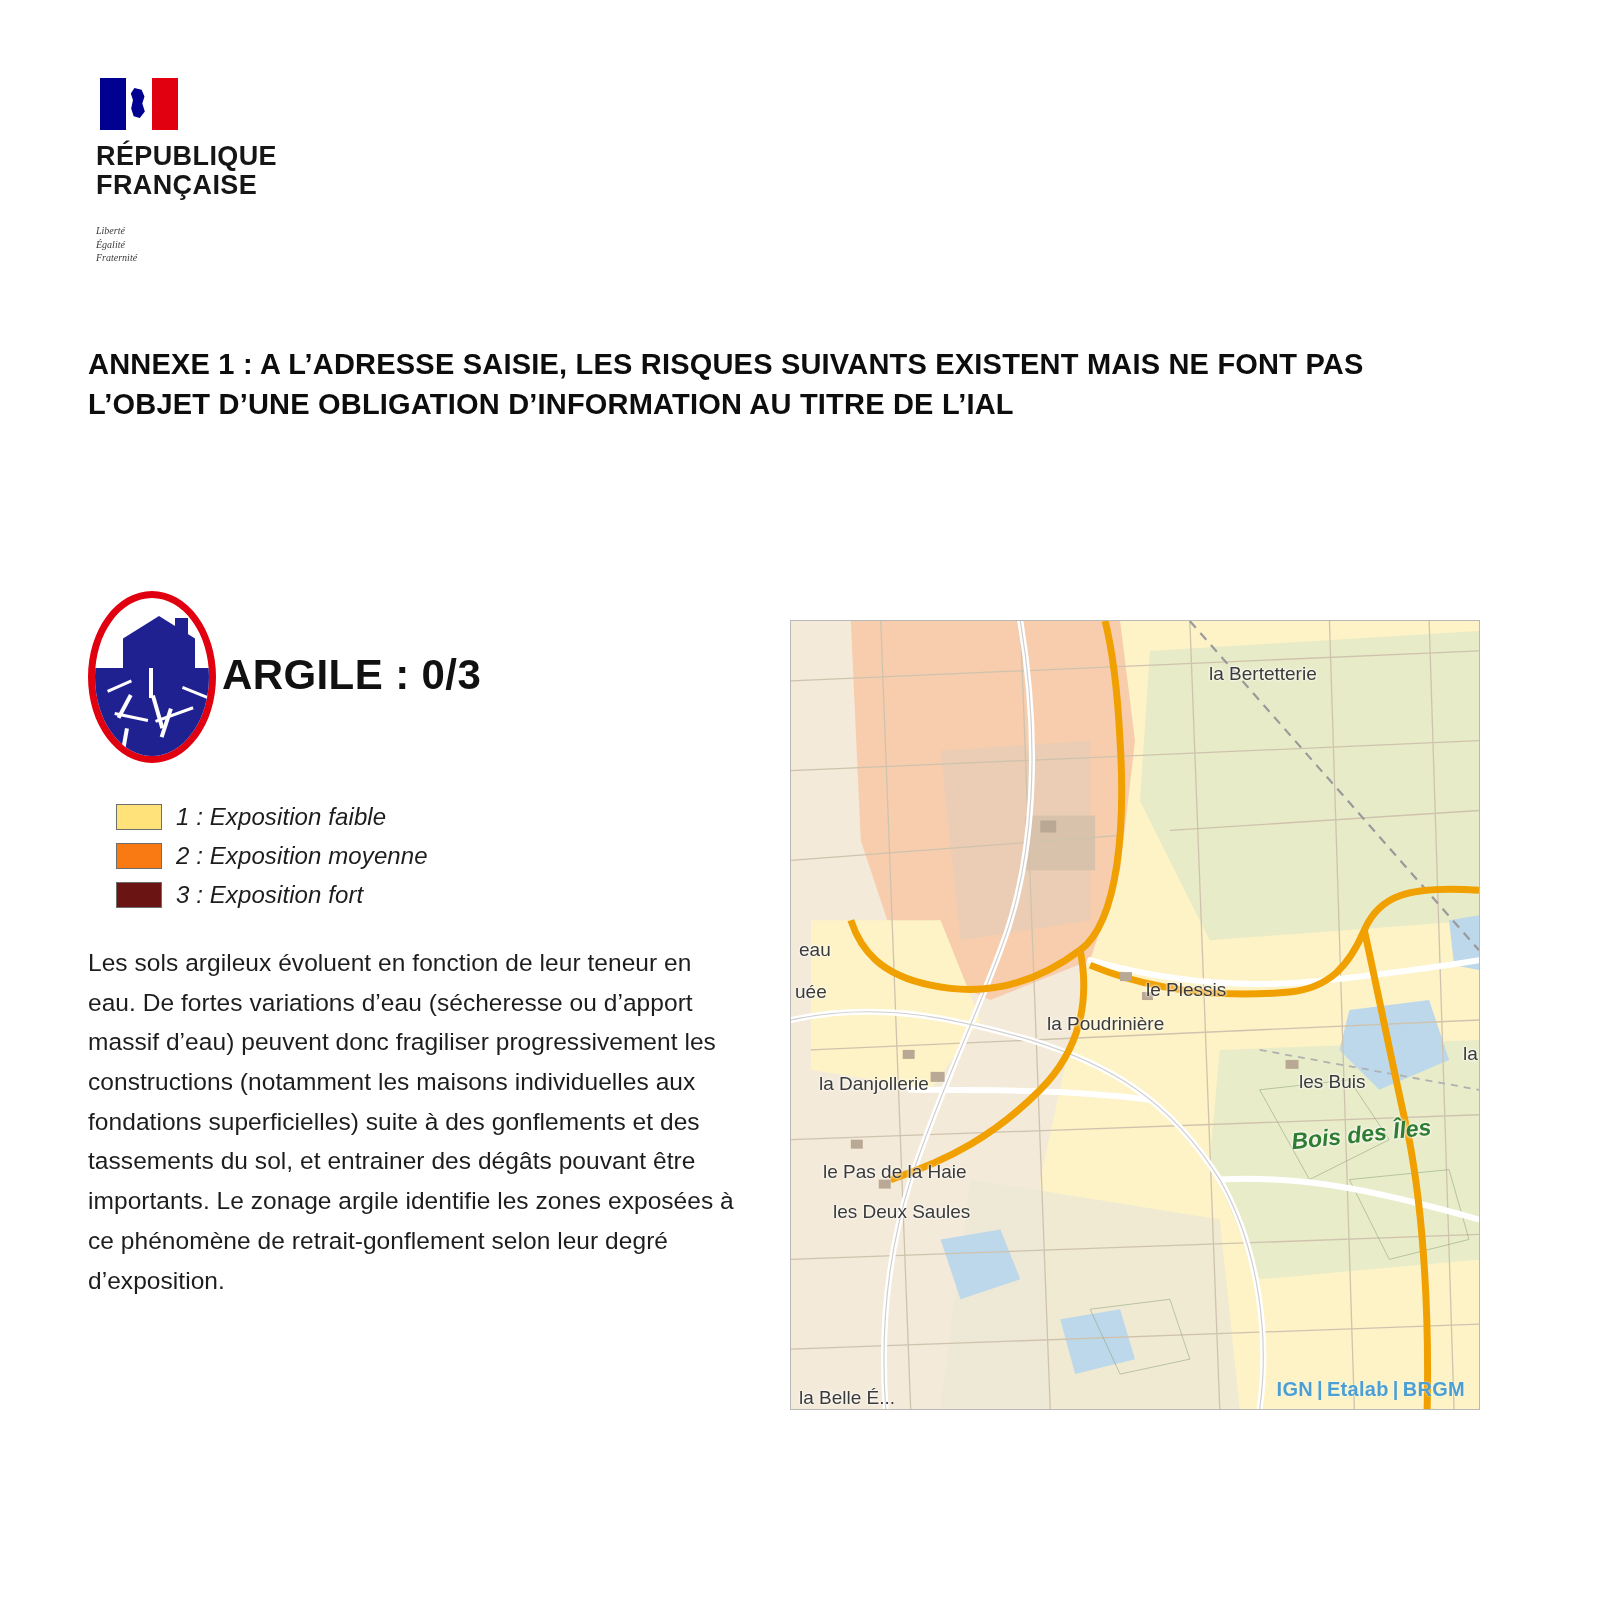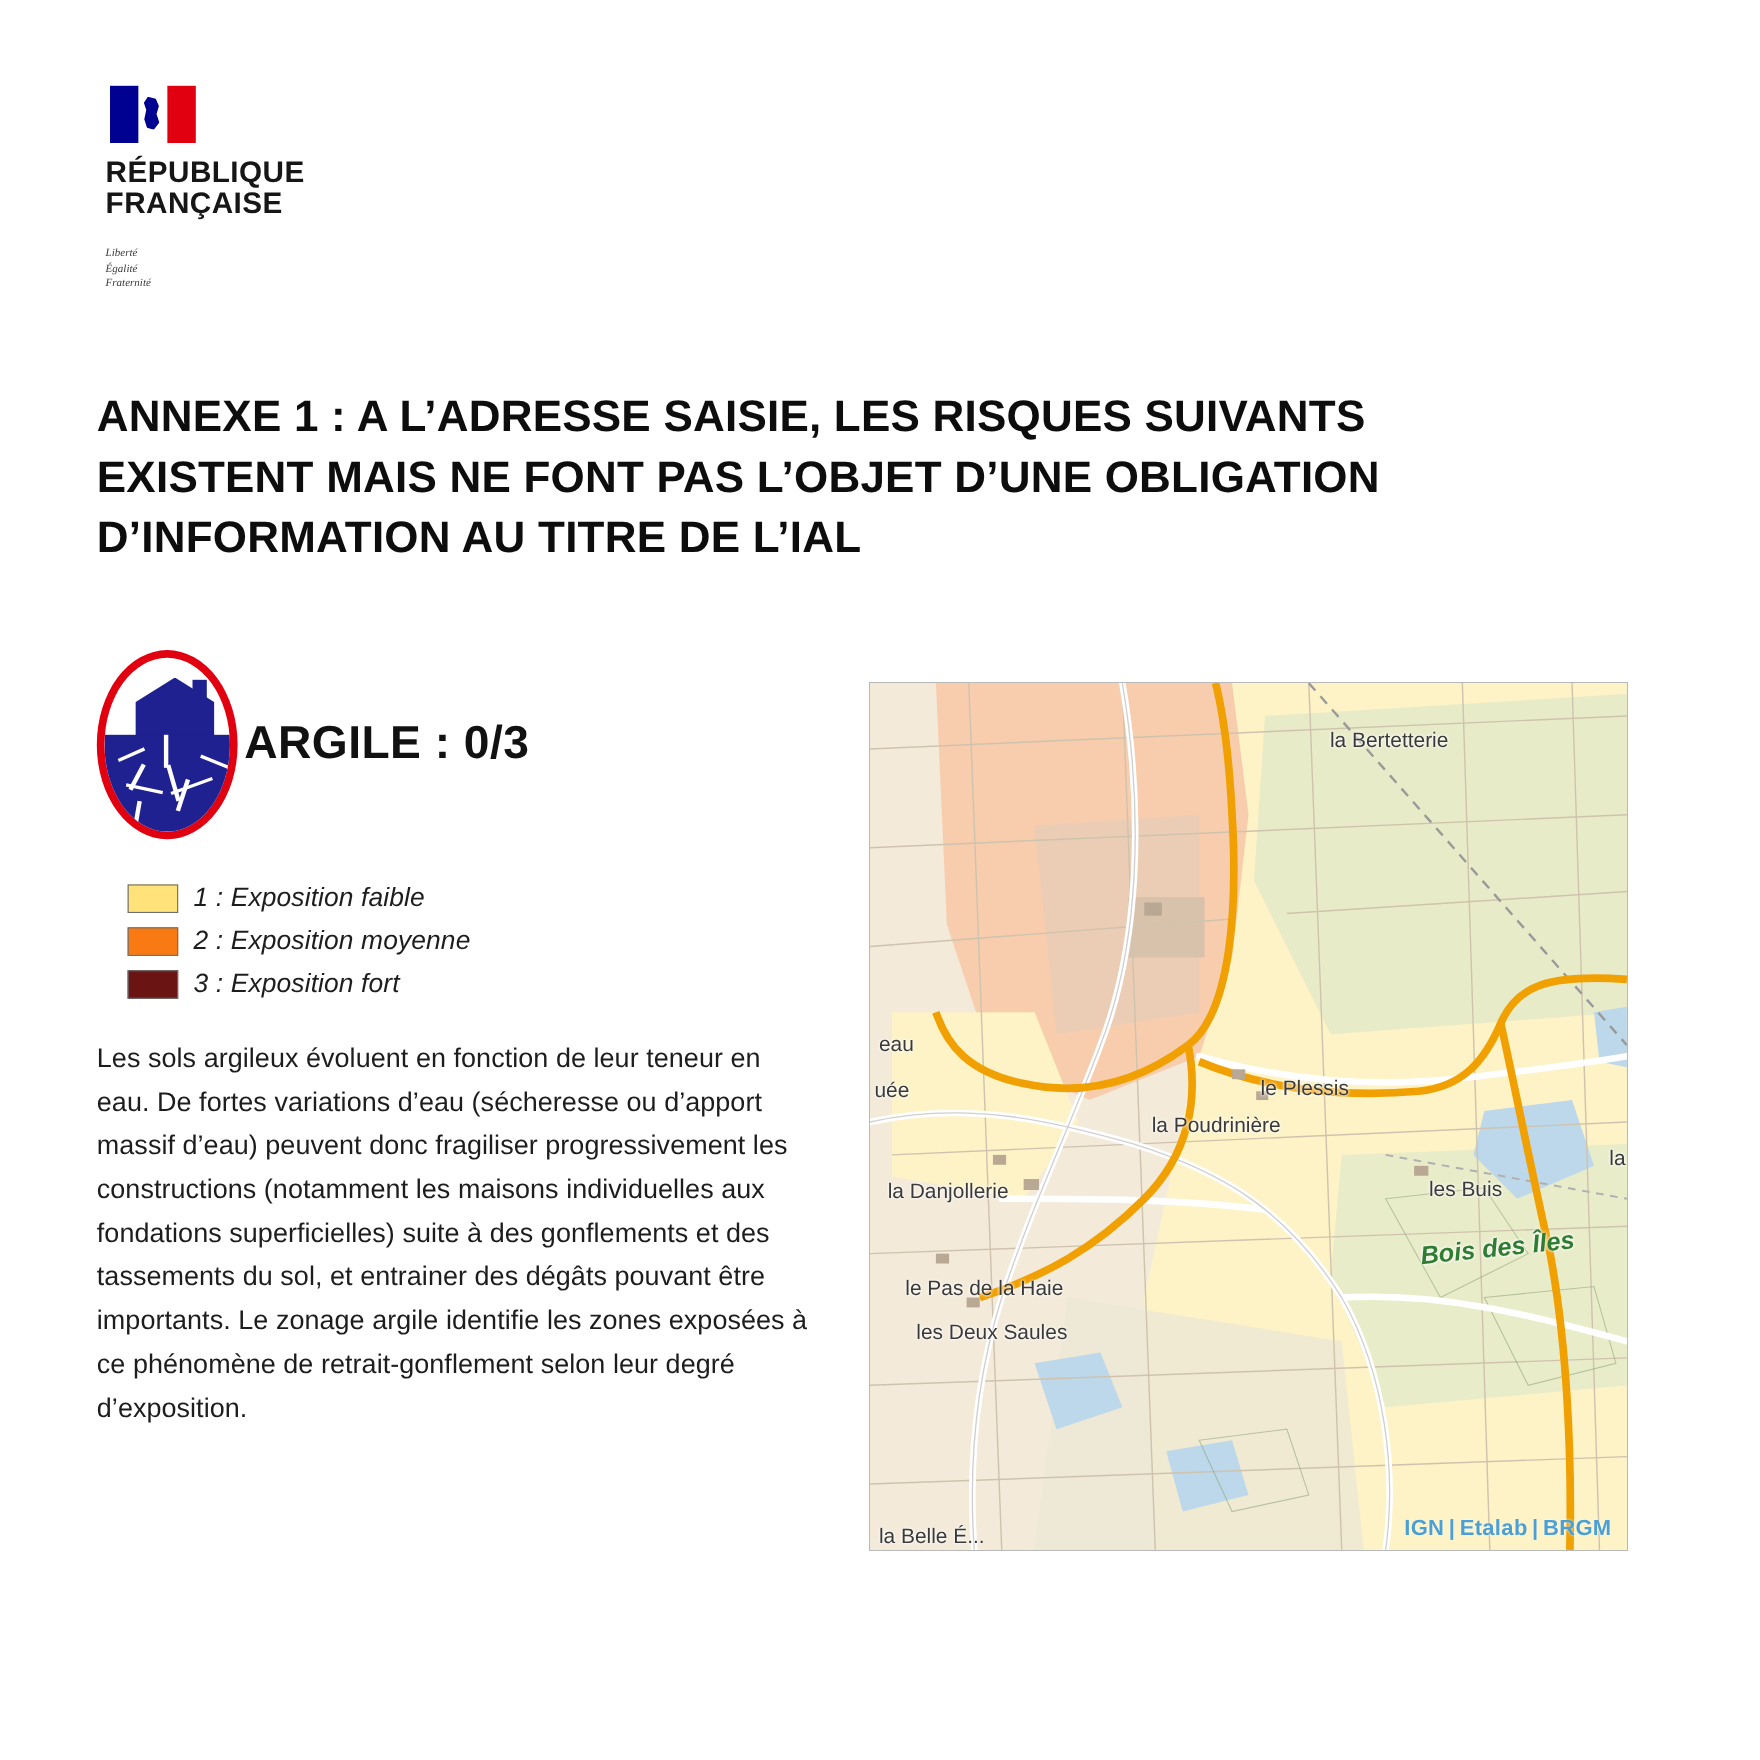--- a/index.html
+++ b/index.html
@@ -60,21 +60,21 @@
     line-height: 1.32;
     color: #3a3a3a;
   }
 
   
   .annex-title {
     position: absolute;
     left: 88px;
     top: 325px;
     width: 1330px;
-    font-size: 40px;
+    font-size: 29px;
     font-weight: 700;
     line-height: 1.38;
     letter-spacing: 0.2px;
     color: #0d0d0d;
     text-transform: uppercase;
   }
 
   
   .risk-block {
     position: absolute;
@@ -356,21 +356,21 @@
           <rect x="88" y="560" width="12" height="9"></rect>
           <rect x="250" y="200" width="16" height="12"></rect>
         </g>
       </svg>
 
       <div class="map-label" style="left:418px; top:42px;">la Bertetterie</div>
       <div class="map-label" style="left:8px;   top:318px;">eau</div>
       <div class="map-label" style="left:4px;   top:360px;">uée</div>
       <div class="map-label" style="left:318px; top:358px;margin-left:37px;">le Plessis</div>
       <div class="map-label" style="left:256px; top:392px;">la Poudrinière</div>
-      <div class="map-label" style="left:16px;  top:452px;">la Danjollerie</div>
+      <div class="map-label" style="left:28px;  top:452px;">la Danjollerie</div>
       <div class="map-label" style="left:508px; top:450px;">les Buis</div>
       <div class="map-label" style="left:672px; top:422px;">la</div>
       <div class="map-label" style="left:32px;  top:540px;">le Pas de la Haie</div>
       <div class="map-label" style="left:42px;  top:580px;">les Deux Saules</div>
       <div class="map-label" style="left:8px;   top:766px;">la Belle É...</div>
       <div class="map-label green" style="left:500px; top:500px; transform: rotate(-6deg);">Bois des Îles</div>
 
       <div class="map-attrib">
         <span>IGN</span>|<span>Etalab</span>|<span>BRGM</span>
       </div>

